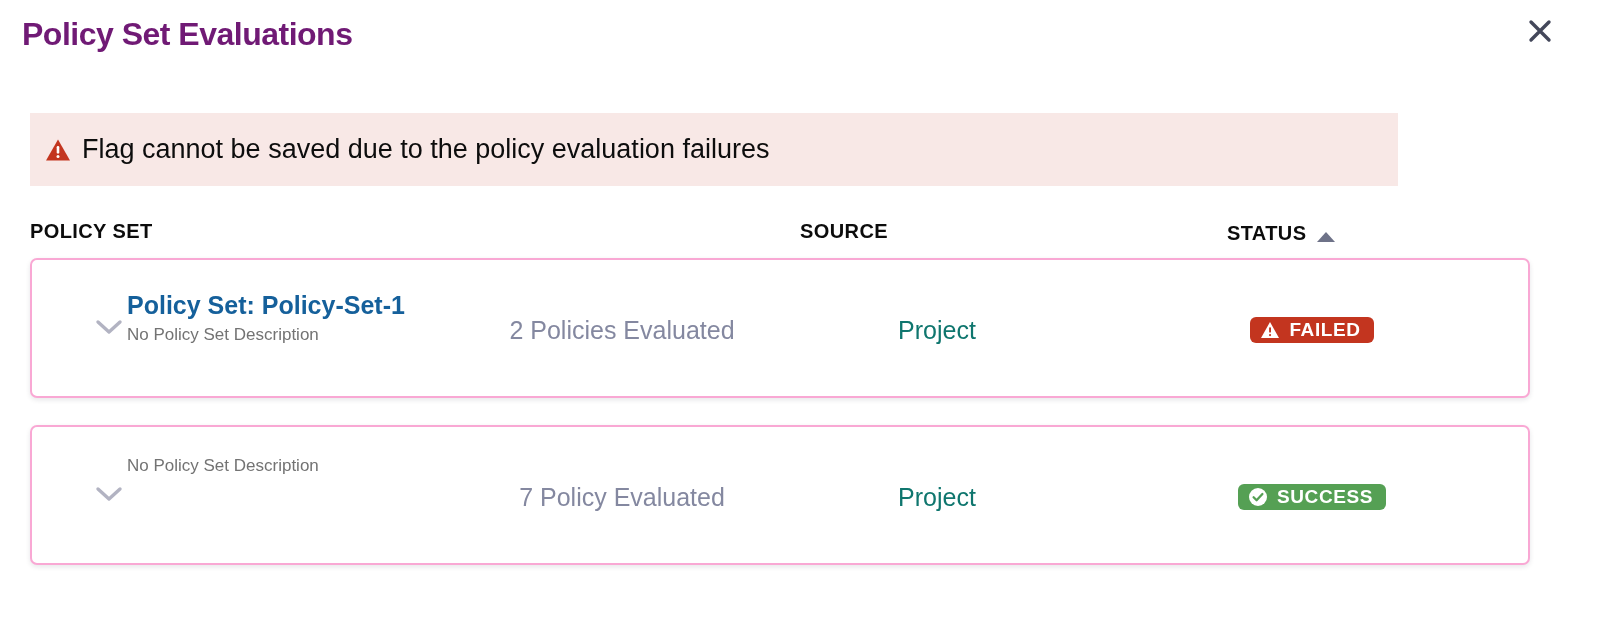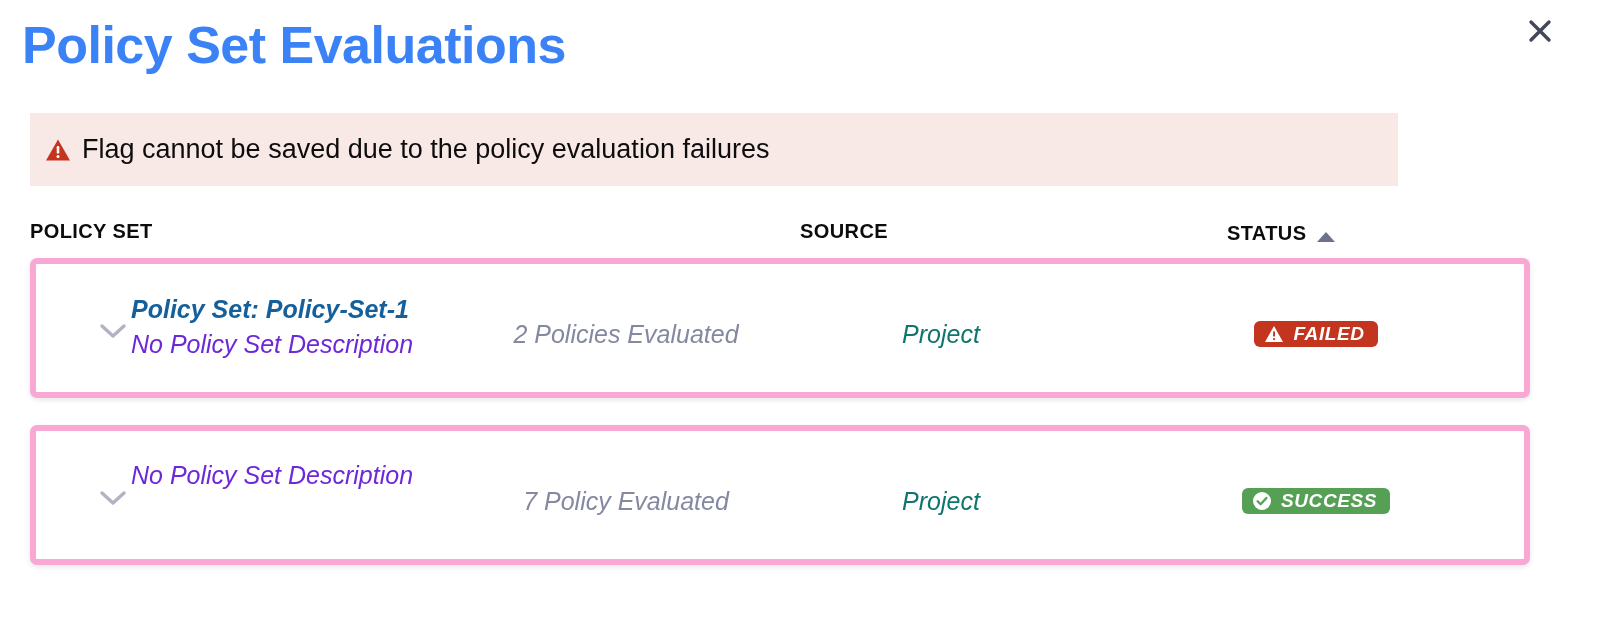--- a/index.html
+++ b/index.html
@@ -18,24 +18,24 @@
 
   
   .modal-header {
     position: relative;
     height: 96px;
   }
   .page-title {
     position: absolute;
     left: 22px;
     top: 16px;
-    font-size: 52px;
+    font-size: 32px;
     font-weight: bold;
     letter-spacing: -0.5px;
-    color: #3b82f6;
+    color: #701a75;
     line-height: 1.15;
     white-space: nowrap;
   }
   .close-button {
     position: absolute;
     right: 43px;
     top: 14px;
     width: 34px;
     height: 34px;
     display: flex;
@@ -112,25 +112,24 @@
     top: 258px;
     width: 1600px;
   }
   .policy-row {
     position: relative;
     margin: 0 30px 27px 30px;
     width: 1500px;
     height: 140px;
     box-sizing: border-box;
     background: #ffffff;
-    border: 6px solid #f9a8d4;
+    border: 2px solid #f9a8d4;
     border-radius: 7px;
     box-shadow: 0 2px 5px rgba(20,20,40,0.10);
     cursor: pointer;
-    font-style: italic;
   }
   .chevron {
     position: absolute;
     left: 62px;
     top: 56px;
     width: 30px;
     height: 22px;
     cursor: pointer;
   }
   .chevron svg { display: block; }
@@ -143,22 +142,22 @@
   }
   .policy-link {
     font-size: 25px;
     font-weight: bold;
     color: #15609b;
     line-height: 1.45;
     white-space: nowrap;
     cursor: pointer;
   }
   .policy-desc {
-    font-size: 25px;
-    color: #6d28d9;
+    font-size: 17px;
+    color: #737373;
     line-height: 1.42;
     white-space: nowrap;
   }
   .policies-evaluated {
     position: absolute;
     left: 440px;
     top: 0;
     width: 300px;
     height: 140px;
     display: flex;

